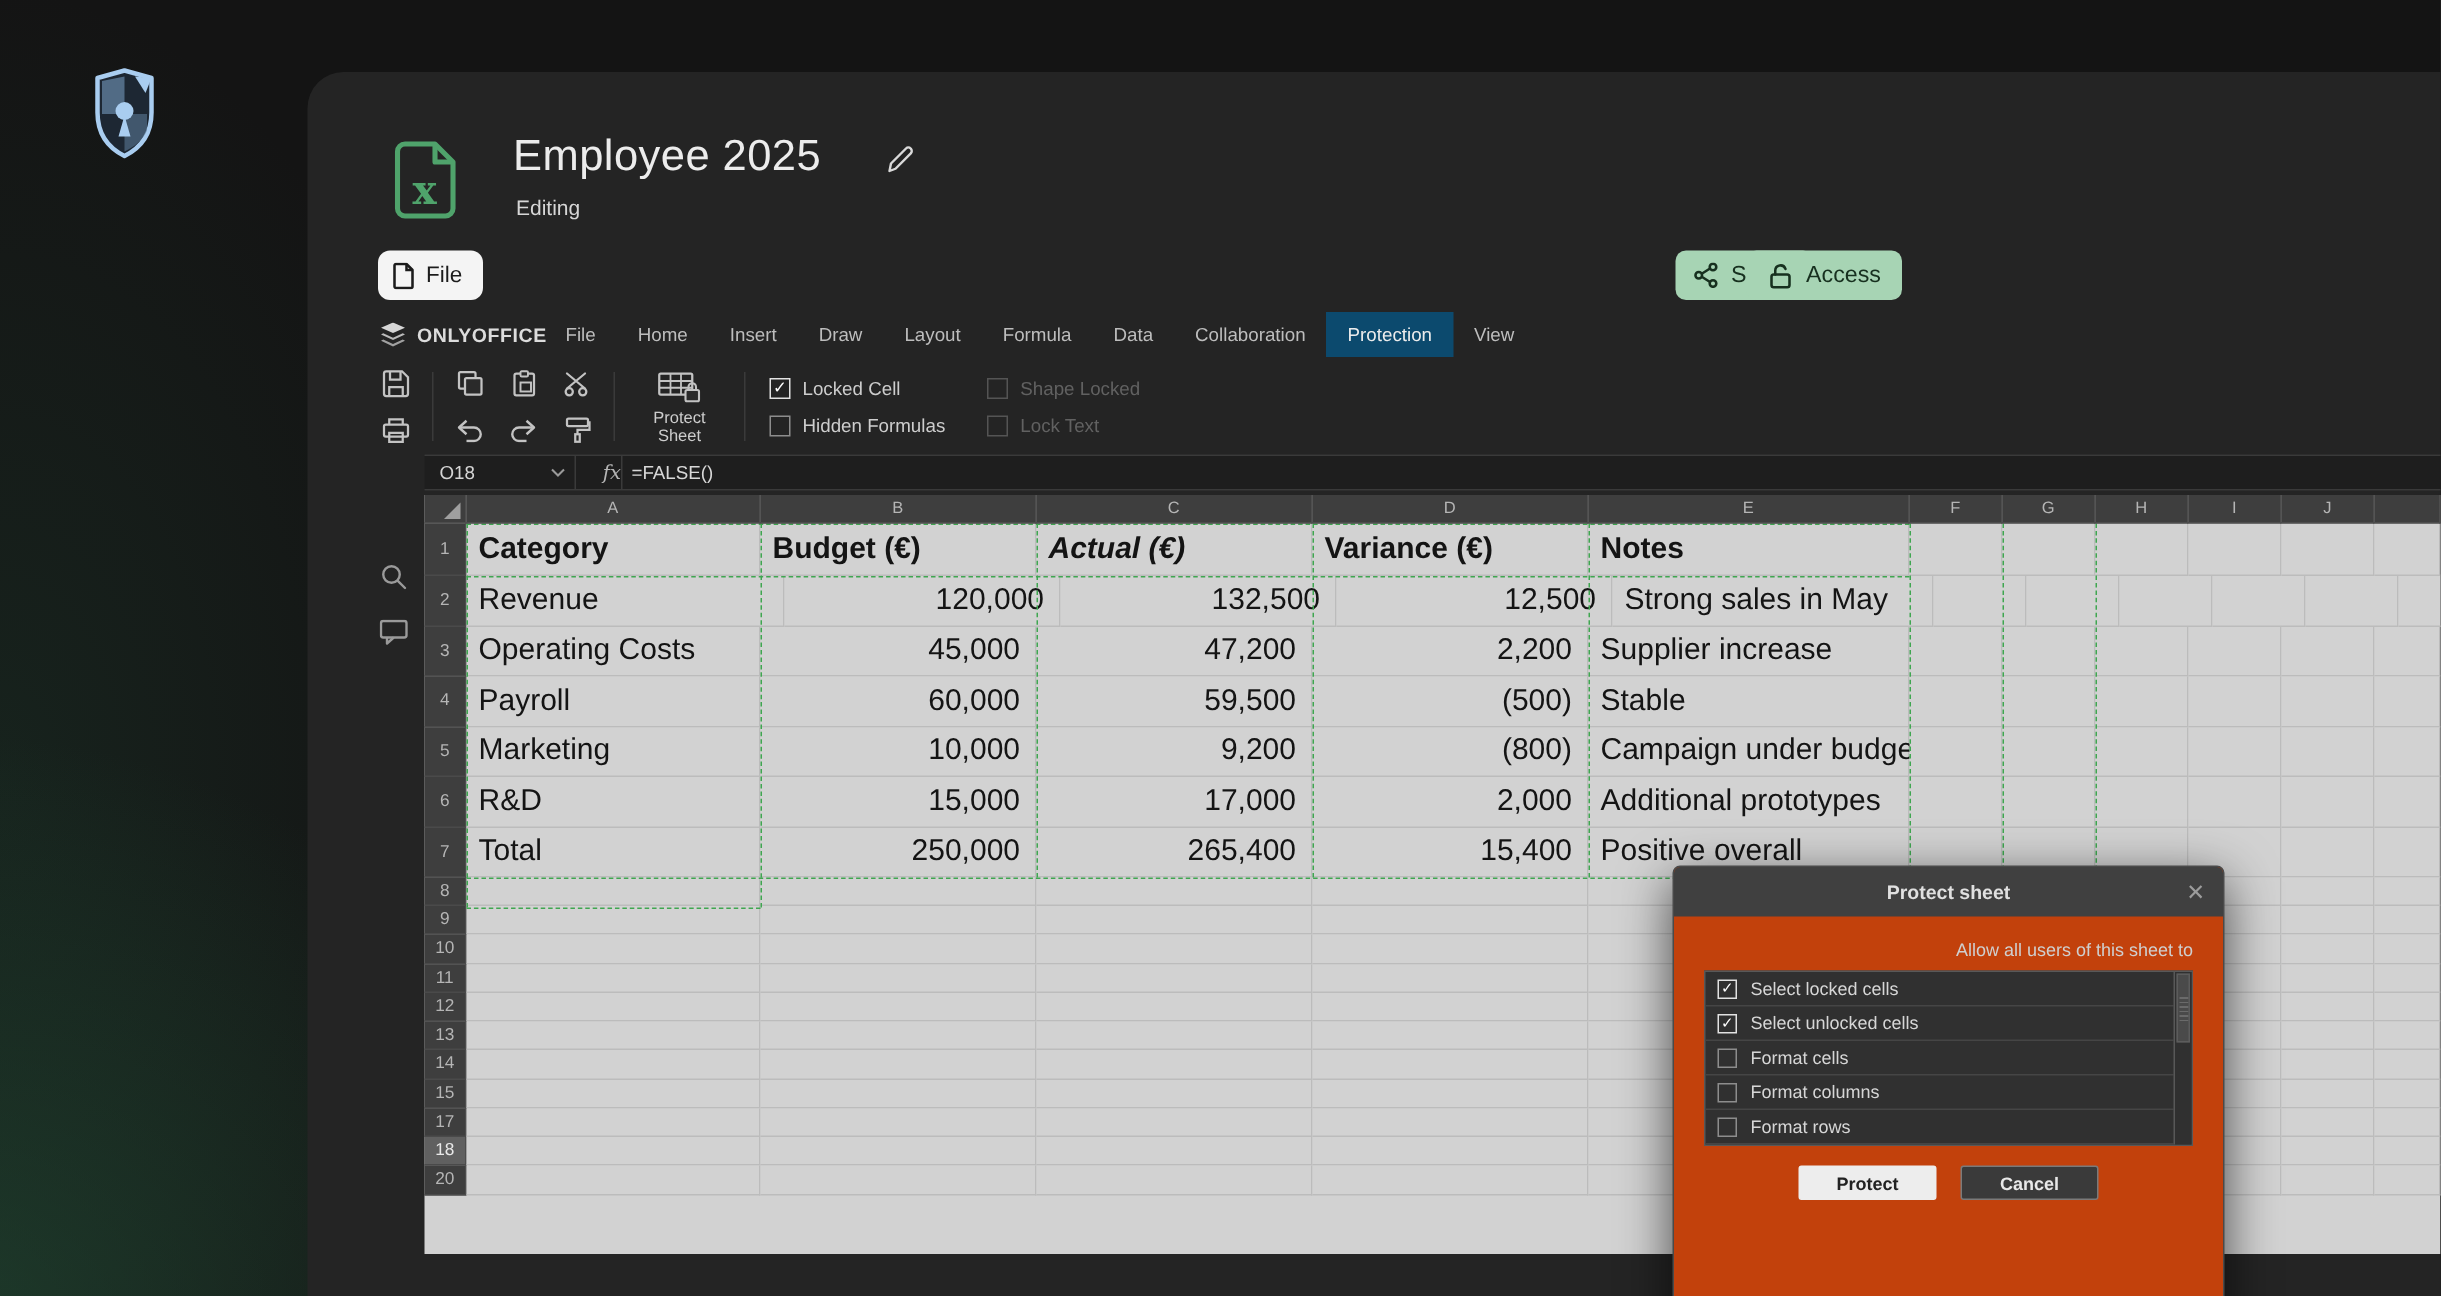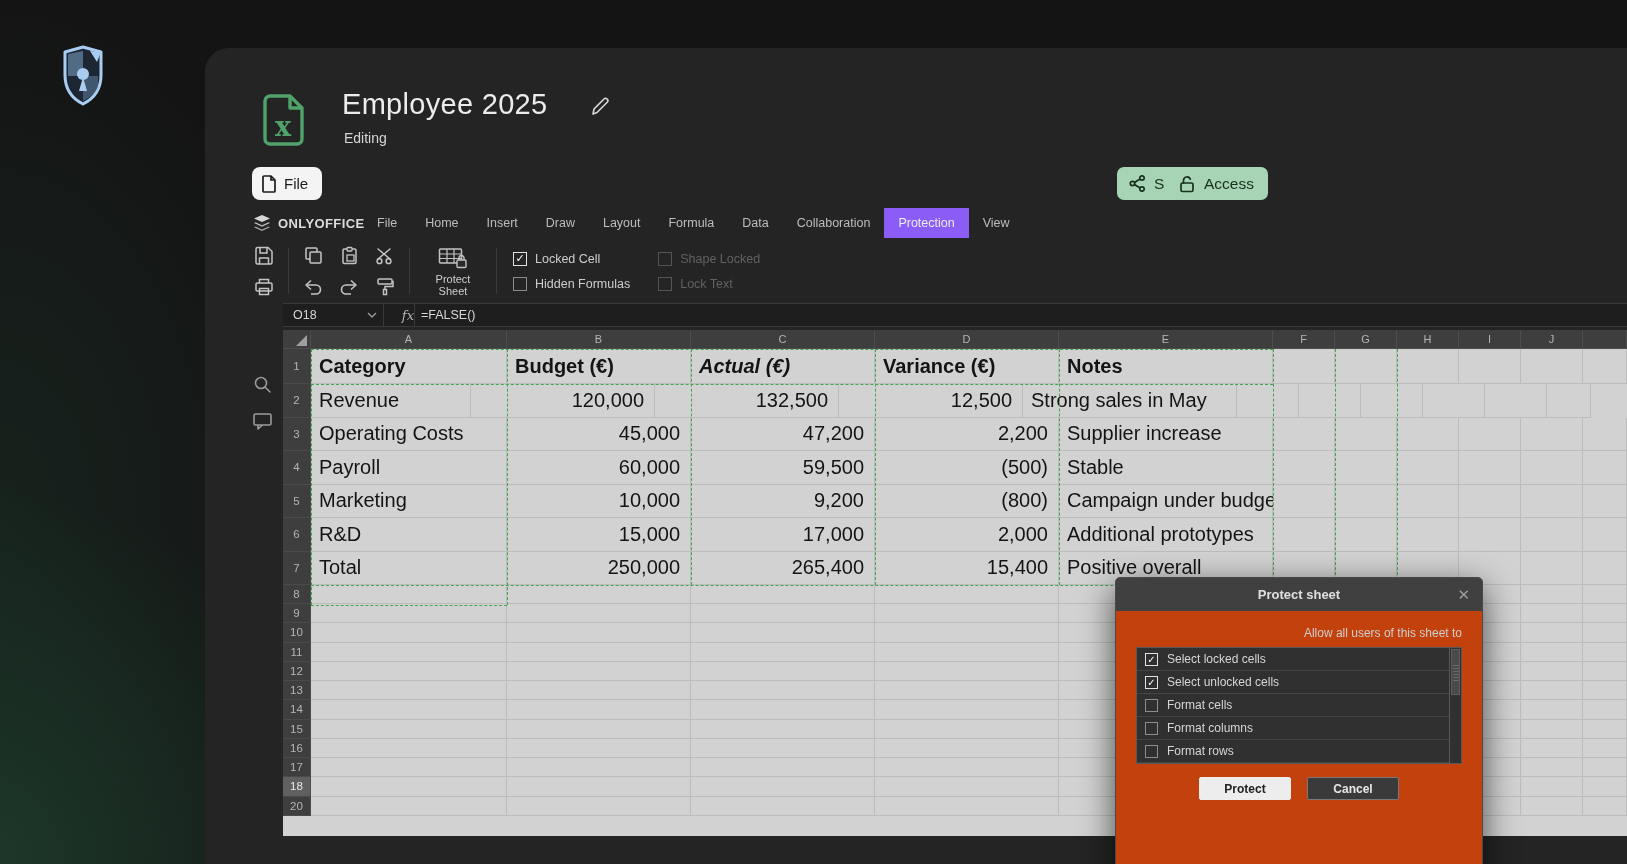--- a/index.html
+++ b/index.html
@@ -37,21 +37,21 @@
     background:#a7d4b4; color:#17301f; border-radius:7px; display:flex; align-items:center; gap:8px;
     font-size:15.5px; cursor:pointer; border:none;
   }
   .share-btn { left:912px;padding-left:12px; }
   .access-btn { left:959px; }
   
   .menu-bar { position:absolute; left:0; top:160px; right:0; height:30px; display:flex; align-items:center; }
   .brand { position:absolute; left:48px; display:flex; align-items:center; gap:7px; font-size:13px; font-weight:bold; color:#dcdcdc; letter-spacing:.4px; }
   .tabs { position:absolute; left:158px; display:flex; height:30px; }
   .tab { padding:0 14px; font-size:12.5px; color:#bdbdbd; display:flex; align-items:center; cursor:pointer; }
-  .tab.active { background:#8b5cf6; color:#ececec; }
+  .tab.active { background:#0c4a6e; color:#ececec; }
   
   .toolbar { position:absolute; left:0; top:190px; right:0; height:66px; display:flex; align-items:center; padding-left:47px; }
   .tb-sep { width:1px; height:46px; background:#3a3a3a; margin:0 12px; }
   .tb-col { display:flex; flex-direction:column; gap:9px; }
   .tb-grid-rows { display:flex; flex-direction:column; gap:9px; }
   .tb-row3 { display:flex; gap:12px; }
   .tb-icon { width:24px; height:22px; display:flex; align-items:center; justify-content:center; cursor:pointer; }
   .protect-sheet-btn { display:flex; flex-direction:column; align-items:center; width:62px; cursor:pointer; }
   .protect-sheet-btn .lbl { font-size:11px; line-height:12px; color:#cdcdcd; text-align:center; margin-top:3px; }
   .tb-options { display:grid; grid-auto-flow:column; grid-template-rows:repeat(2,auto); column-gap:28px; row-gap:11px; margin-left:4px; }
@@ -339,21 +339,21 @@
           <div class="cell left bold" style="width: 214px;">Notes</div>
           <div class="cell left" style="width: 62px;"></div>
           <div class="cell left" style="width: 62px;"></div>
           <div class="cell left" style="width: 62px;"></div>
           <div class="cell left" style="width: 62px;"></div>
           <div class="cell left" style="width: 62px;"></div>
           <div class="cell left" style="width: 44px;"></div>
         </div>
         <div class="g-row" style="height: 33.5px;">
           <div class="row-h">2</div>
-          <div class="cell left" style="width: 160px;">Revenue</div>
+          <div class="cell left" style="width: 212px;">Revenue</div>
           <div class="cell right" style="width: 184px;">120,000</div>
           <div class="cell right" style="width: 184px;">132,500</div>
           <div class="cell right" style="width: 184px;">12,500</div>
           <div class="cell left" style="width: 214px;">Strong sales in May</div>
           <div class="cell right" style="width: 62px;"></div>
           <div class="cell right" style="width: 62px;"></div>
           <div class="cell right" style="width: 62px;"></div>
           <div class="cell right" style="width: 62px;"></div>
           <div class="cell right" style="width: 62px;"></div>
           <div class="cell right" style="width: 44px;"></div>
@@ -521,34 +521,20 @@
           <div class="cell left" style="width: 214px;"></div>
           <div class="cell right" style="width: 62px;"></div>
           <div class="cell right" style="width: 62px;"></div>
           <div class="cell right" style="width: 62px;"></div>
           <div class="cell right" style="width: 62px;"></div>
           <div class="cell right" style="width: 62px;"></div>
           <div class="cell right" style="width: 44px;"></div>
         </div>
         <div class="g-row" style="height: 19.25px;">
           <div class="row-h">15</div>
-          <div class="cell left" style="width: 196px;"></div>
-          <div class="cell right" style="width: 184px;"></div>
-          <div class="cell right" style="width: 184px;"></div>
-          <div class="cell right" style="width: 184px;"></div>
-          <div class="cell left" style="width: 214px;"></div>
-          <div class="cell right" style="width: 62px;"></div>
-          <div class="cell right" style="width: 62px;"></div>
-          <div class="cell right" style="width: 62px;"></div>
-          <div class="cell right" style="width: 62px;"></div>
-          <div class="cell right" style="width: 62px;"></div>
-          <div class="cell right" style="width: 44px;"></div>
-        </div>
-        <div class="g-row" style="height: 19.25px;">
-          <div class="row-h">16</div>
           <div class="cell left" style="width: 196px;"></div>
           <div class="cell right" style="width: 184px;"></div>
           <div class="cell right" style="width: 184px;"></div>
           <div class="cell right" style="width: 184px;"></div>
           <div class="cell left" style="width: 214px;"></div>
           <div class="cell right" style="width: 62px;"></div>
           <div class="cell right" style="width: 62px;"></div>
           <div class="cell right" style="width: 62px;"></div>
           <div class="cell right" style="width: 62px;"></div>
           <div class="cell right" style="width: 62px;"></div>

